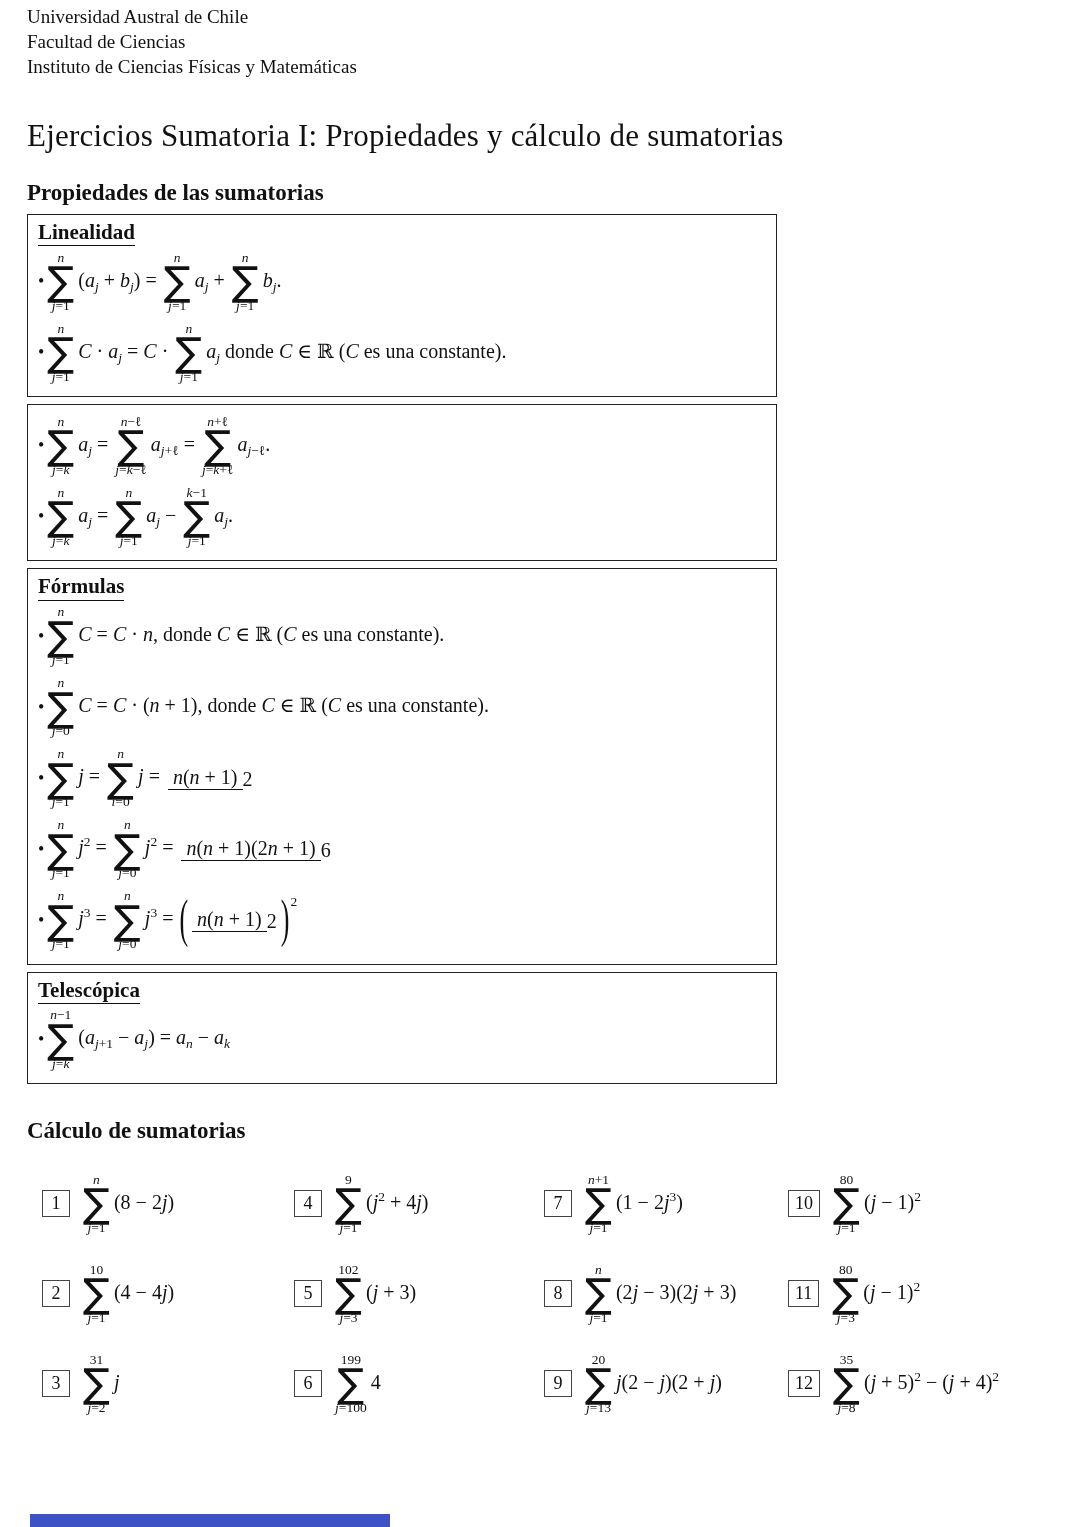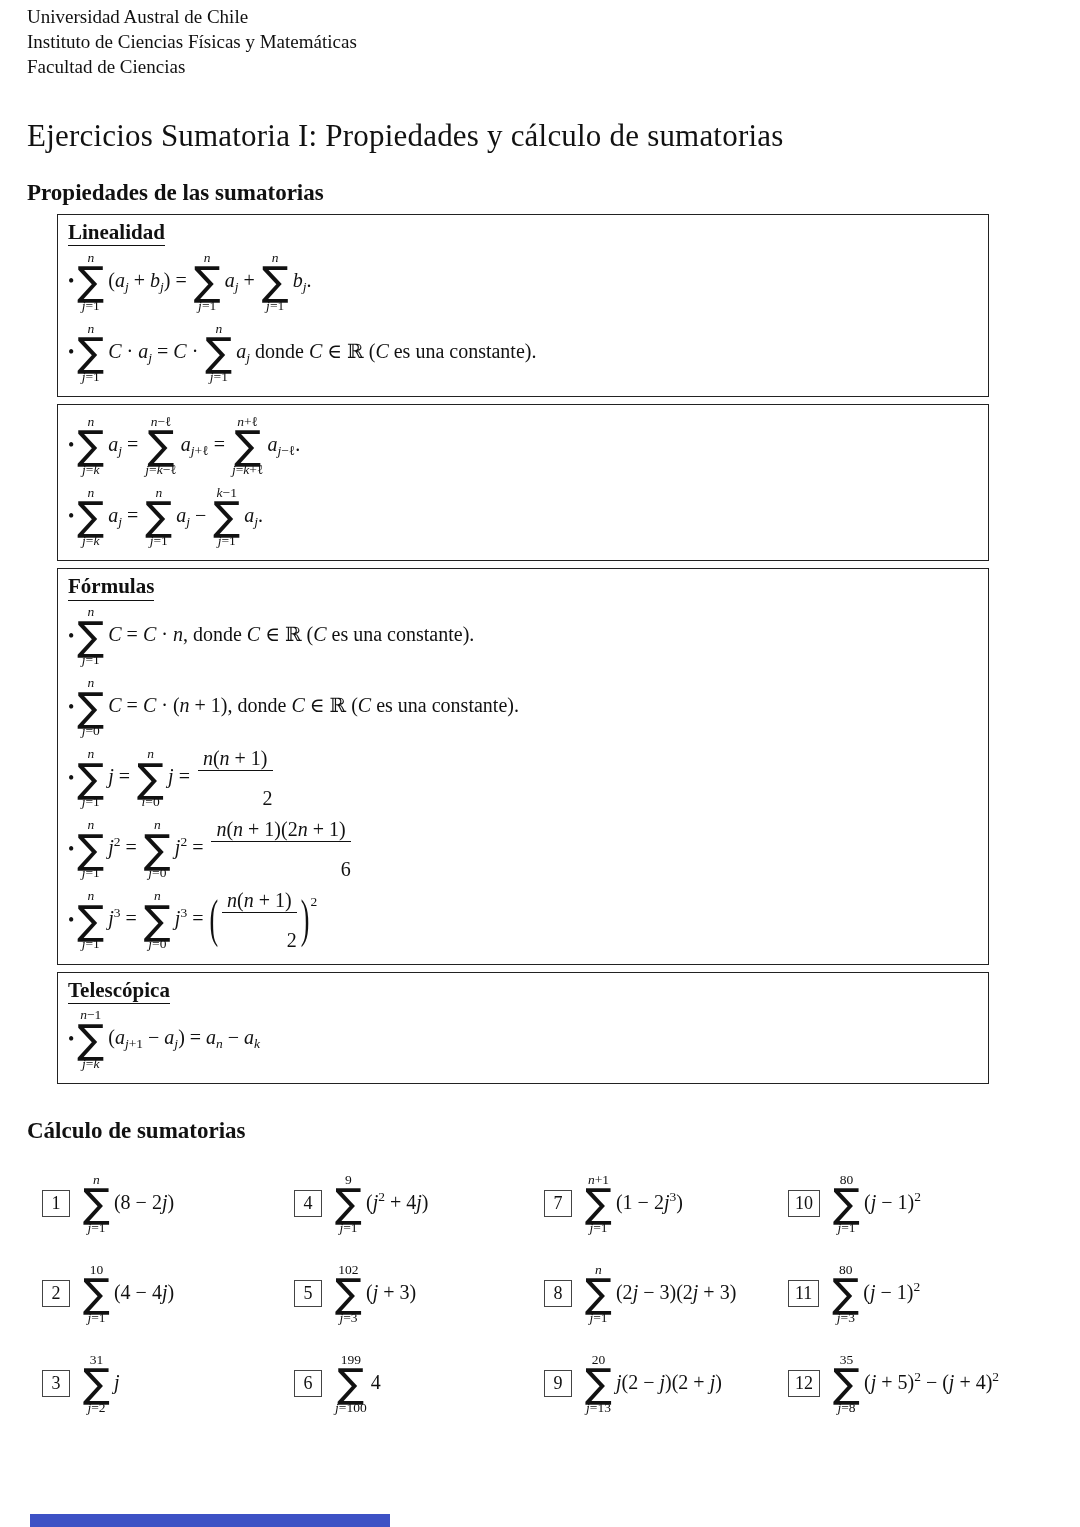--- a/index.html
+++ b/index.html
@@ -13,21 +13,21 @@
     overflow:hidden;
     box-sizing:border-box;
     padding:4px 0 0 27px;
   }
   
   .uni-line{font-size:19px;line-height:25px;}
   .doc-title{font-size:31px;font-weight:normal;margin-top:38px;line-height:1.2;letter-spacing:0.2px;}
   .section-heading{font-size:23px;font-weight:bold;margin-top:26px;margin-bottom:8px;}
   .section-heading.calc{margin-top:34px;margin-bottom:20px;}
   
-  .boxes{margin-left:30px;width:932px;}
+  .boxes{width:750px;}
   .prop-box{
     border:1px solid #222;
     box-sizing:border-box;
     padding:5px 12px 8px 10px;
     margin-bottom:7px;
     background:#fff;
   }
   .box-label{
     display:inline-block;
     font-weight:bold;
@@ -40,21 +40,21 @@
   .bullet{font-size:18px;margin-right:1px;flex:0 0 auto;}
   
   .math{display:inline-block;white-space:nowrap;font-size:20px;line-height:1.1;}
   .math i{font-style:italic;}
   .sum{display:inline-flex;flex-direction:column;align-items:center;vertical-align:middle;margin:0 4px 0 2px;}
   .lt{font-size:13.5px;line-height:1.15;white-space:nowrap;}
   .sg{font-family:"DejaVu Sans",sans-serif;font-size:40px;line-height:0.82;font-weight:normal;}
   .sb{font-size:13.5px;line-height:0;vertical-align:-0.3em;}
   .sp{font-size:13.5px;line-height:0;vertical-align:0.55em;}
   .spb{vertical-align:1.35em;}
-  .frac{display:inline-flex;flex-direction:column;align-items:flex-end;vertical-align:middle;margin:0 3px;gap:15px;}
+  .frac{display:inline-flex;flex-direction:row;align-items:flex-end;vertical-align:middle;margin:0 3px;}
   .fn{border-bottom:1.3px solid #111;padding:0 5px 1px;}
   .fd{padding-top:1px;}
   .bp{display:inline-block;transform:scaleY(2.05);font-size:26px;vertical-align:middle;margin:0 1px;line-height:1;}
   
   .ex-grid{
     margin-left:15px;margin-top:16px;
     display:grid;
     grid-template-columns:252px 250px 244px auto;
     row-gap:10px;
   }
@@ -72,22 +72,22 @@
   
   .bottom-bar{position:absolute;left:30px;bottom:0;width:360px;height:13px;}
 </style>
 </head>
 <body>
 
 <div class="page">
 
   <div>
     <div class="uni-line">Universidad Austral de Chile</div>
+    <div class="uni-line">Facultad de Ciencias</div>
     <div class="uni-line">Instituto de Ciencias Físicas y Matemáticas</div>
-    <div class="uni-line">Facultad de Ciencias</div>
   </div>
 
   <div class="doc-title">Ejercicios Sumatoria I: Propiedades y cálculo de sumatorias</div>
 
   <div class="section-heading">Propiedades de las sumatorias</div>
 
   <div class="boxes" id="prop-boxes">
       <div class="prop-box">
         <div><span class="box-label">Linealidad</span></div>
         <div class="bullet-row">

